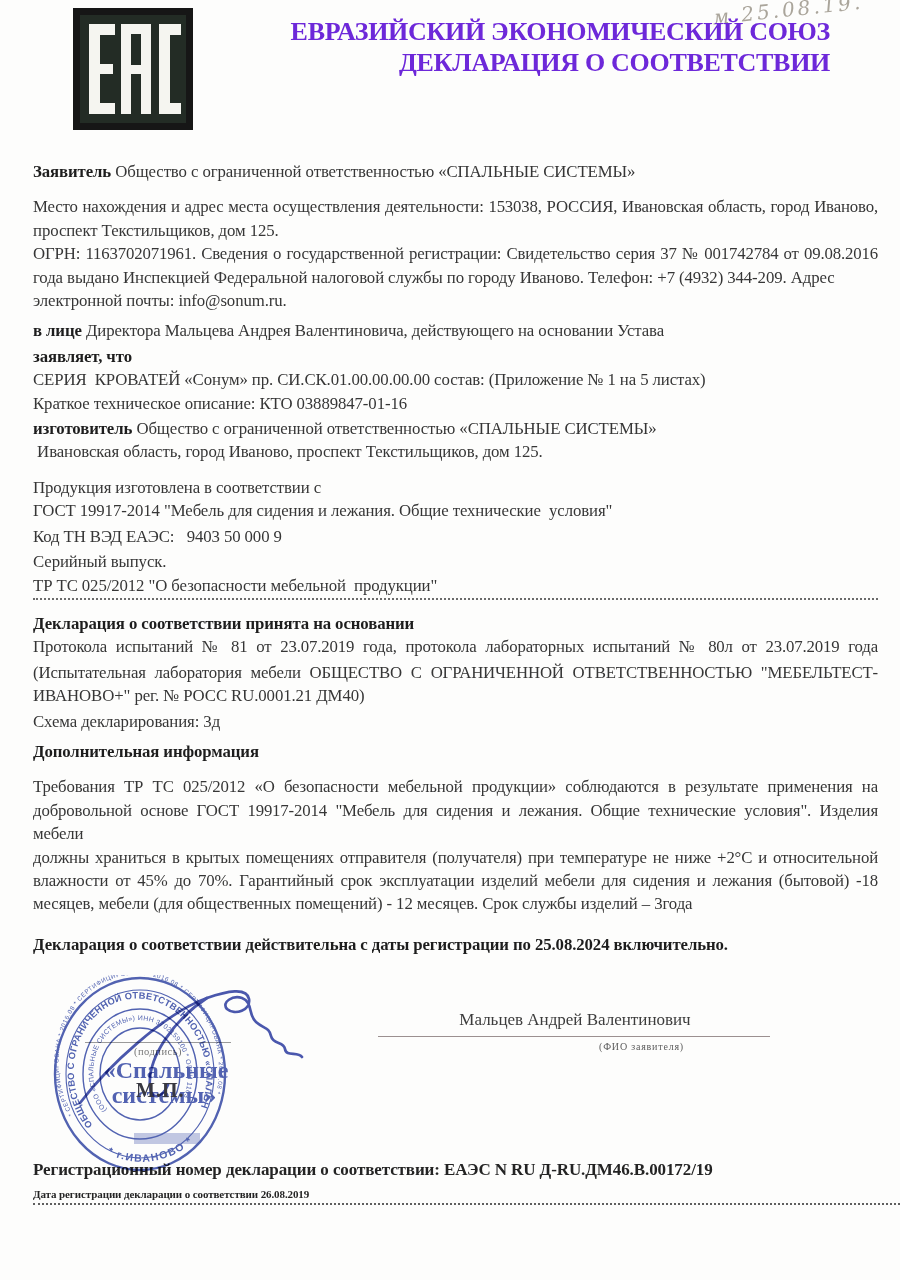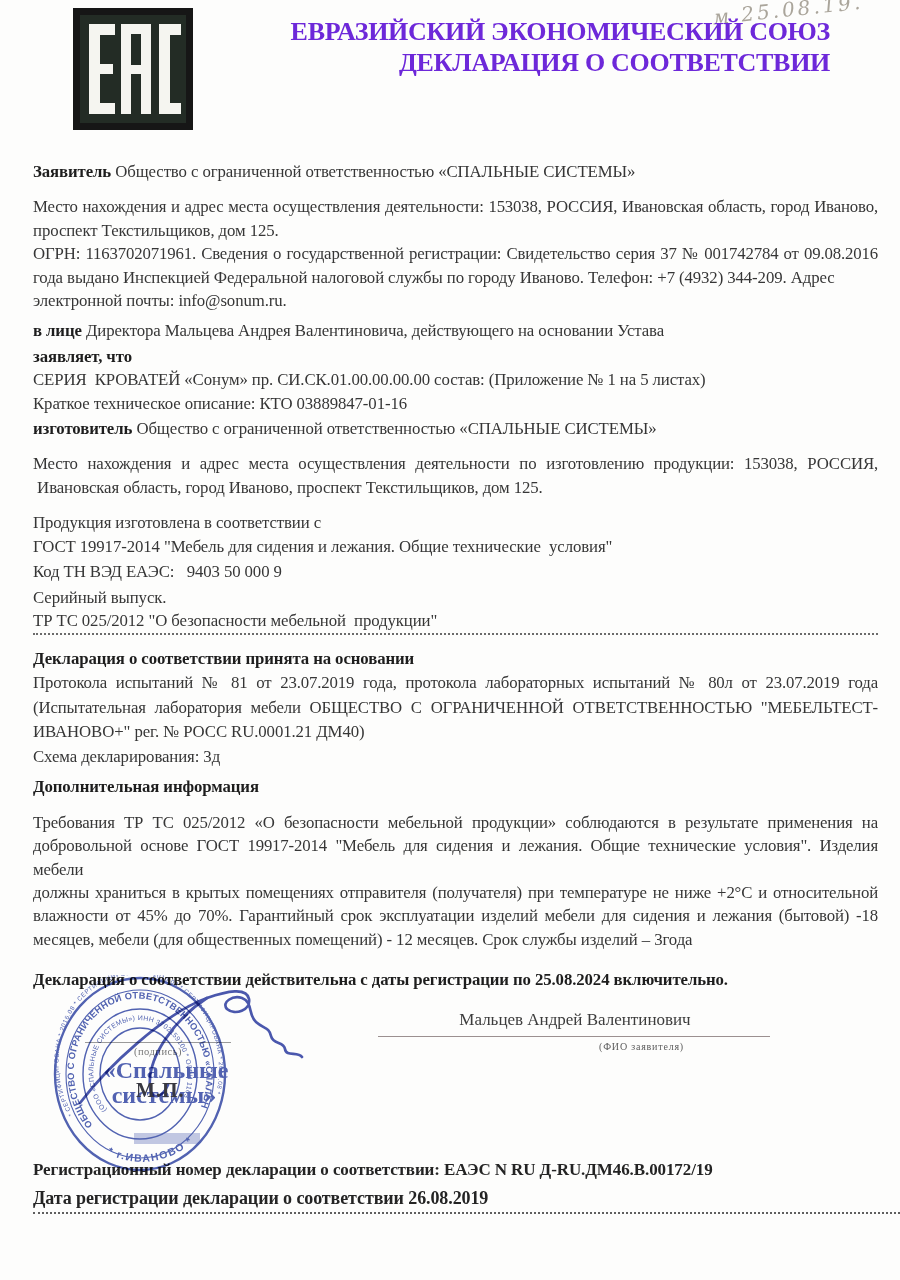--- a/index.html
+++ b/index.html
@@ -46,21 +46,21 @@
     font-size:17px; color:#3c3c3c;}
   .fio-line{position:absolute; left:378px; top:1036px; width:392px; border-top:1px solid #9b9090;}
   .fio-label{position:absolute; left:378px; top:1041px; width:306px; text-align:right;
     font-size:10px; color:#5d5d5d; letter-spacing:0.8px;}
   .mp{position:absolute; left:136px; top:1079px; font-size:20px; font-weight:600;
     color:#383840; z-index:7; letter-spacing:1px;}
   .stamp{position:absolute; left:52px; top:975px; z-index:5; mix-blend-mode:multiply; opacity:.92;}
   .signature{position:absolute; left:55px; top:985px; z-index:6; mix-blend-mode:multiply;}
   .reg-number{position:absolute; left:33px; top:1160px; font-weight:bold; font-size:17px;
     color:#242424; z-index:4; letter-spacing:-0.1px;}
-  .reg-date{position:absolute; left:33px; top:1188px; right:0; font-weight:bold; font-size:18px;
+  .reg-date{position:absolute; left:33px; top:1188px; right:0; font-weight:bold; font-size:11px;
     color:#242424; z-index:4; border-bottom:2px dotted #5f5f5f; padding-bottom:3px; letter-spacing:-0.1px;}
 </style>
 </head>
 <body>
 
 <div class="page">
 
   <div class="handnote">м 25.08.19.</div>
 
   <svg class="eac" width="120" height="122" viewBox="0 0 120 122">
@@ -91,21 +91,20 @@
     <div class="ln j mt4">Место нахождения и адрес места осуществления деятельности: 153038, РОССИЯ, Ивановская область, город Иваново,</div>
     <div class="ln">проспект Текстильщиков, дом 125.</div>
     <div class="ln j">ОГРН: 1163702071961. Сведения о государственной регистрации: Свидетельство серия 37 № 001742784 от 09.08.2016</div>
     <div class="ln">года выдано Инспекцией Федеральной налоговой службы по городу Иваново. Телефон: +7 (4932) 344-209. Адрес</div>
     <div class="ln">электронной почты: info@sonum.ru.</div>
     <div class="ln mt7"><b class="lead">в лице</b><span> Директора Мальцева Андрея Валентиновича, действующего на основании Устава</span></div>
     <div class="ln b mt2">заявляет, что</div>
     <div class="ln">СЕРИЯ  КРОВАТЕЙ «Сонум» пр. СИ.СК.01.00.00.00.00 состав: (Приложение № 1 на 5 листах)</div>
     <div class="ln">Краткое техническое описание: КТО 03889847-01-16</div>
     <div class="ln mt2"><b class="lead">изготовитель</b><span> Общество с ограниченной ответственностью «СПАЛЬНЫЕ СИСТЕМЫ»</span></div>
-    <div class="ln j mt4">Место нахождения и адрес места осуществления деятельности по изготовлению продукции: 153038, РОССИЯ,</div>
     <div class="ln"> Ивановская область, город Иваново, проспект Текстильщиков, дом 125.</div>
     <div class="ln mt4">Продукция изготовлена в соответствии с</div>
     <div class="ln">ГОСТ 19917-2014 "Мебель для сидения и лежания. Общие технические  условия"</div>
     <div class="ln mt2">Код ТН ВЭД ЕАЭС:   9403 50 000 9</div>
     <div class="ln mt2">Серийный выпуск.</div>
     <div class="ln dotted">ТР ТС 025/2012 "О безопасности мебельной  продукции"</div>
     <div class="ln b mt4">Декларация о соответствии принята на основании</div>
     <div class="ln j">Протокола испытаний № 81 от 23.07.2019 года, протокола лабораторных испытаний № 80л от 23.07.2019 года</div>
     <div class="ln j mt2">(Испытательная лаборатория мебели ОБЩЕСТВО С ОГРАНИЧЕННОЙ ОТВЕТСТВЕННОСТЬЮ "МЕБЕЛЬТЕСТ-</div>
     <div class="ln">ИВАНОВО+" рег. № РОСС RU.0001.21 ДМ40)</div>

